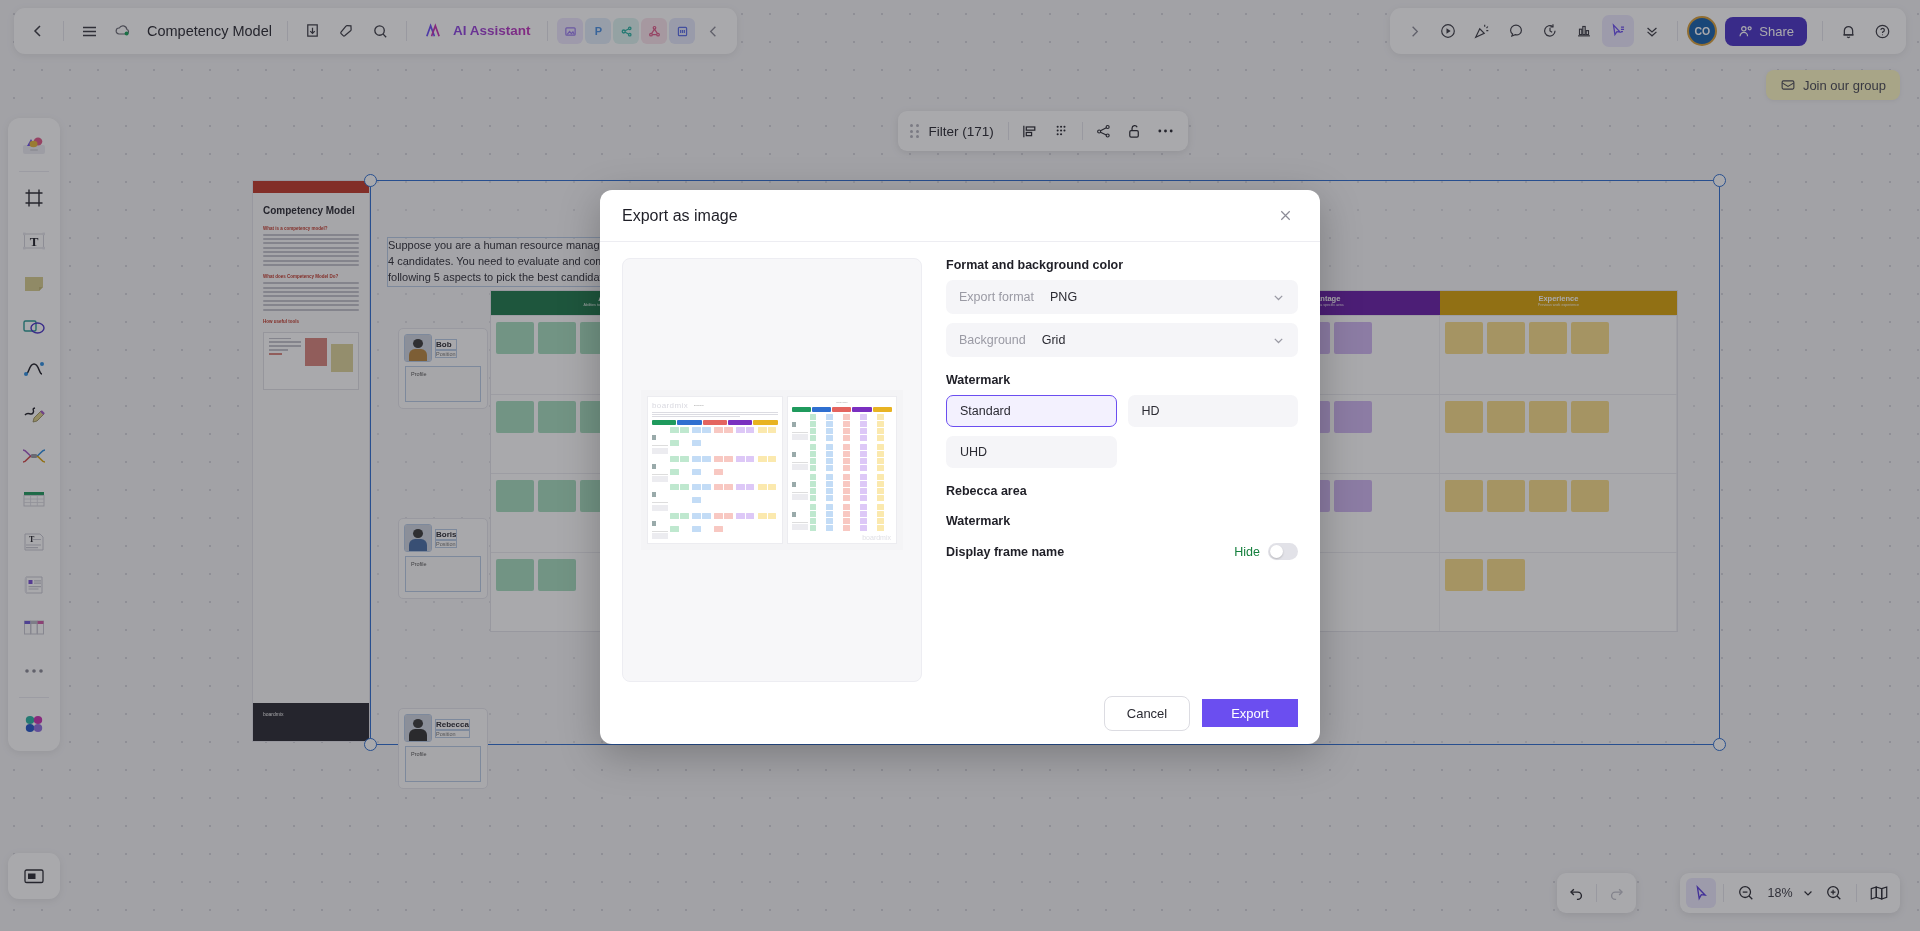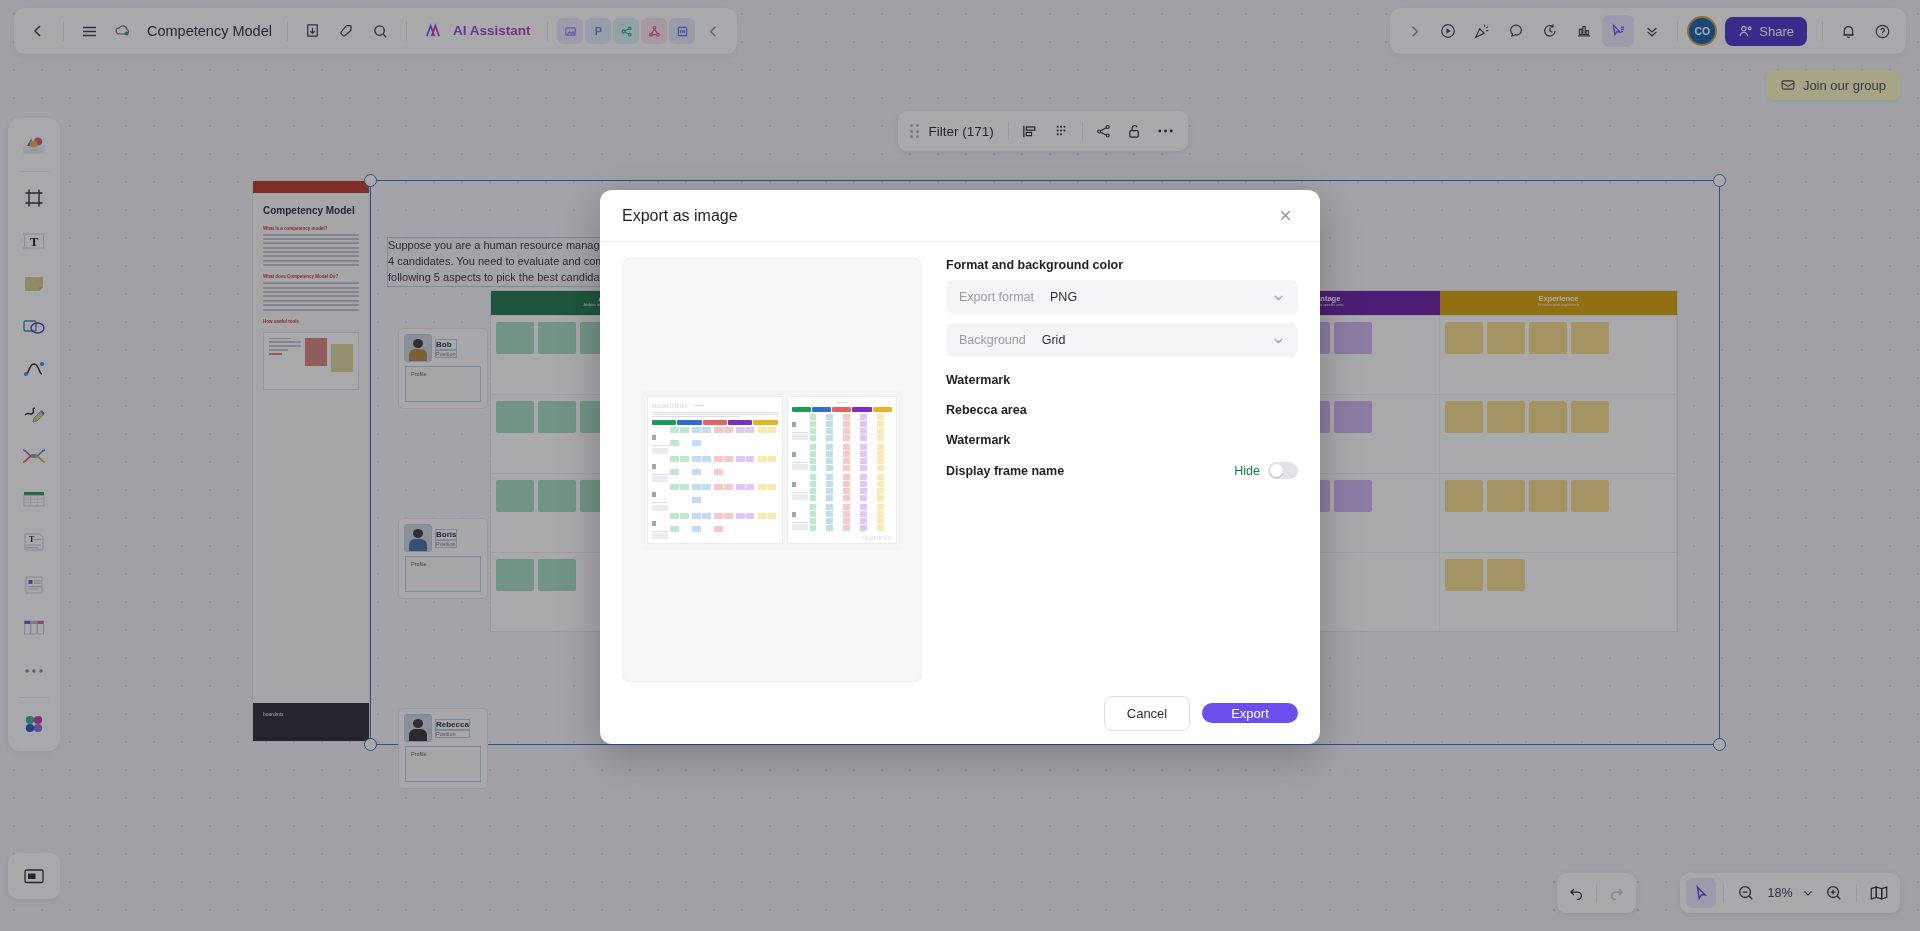--- a/index.html
+++ b/index.html
@@ -313,21 +313,21 @@
   .dlg-foot {
     height: 62px; flex: 0 0 62px; display: flex; align-items: center;
     justify-content: flex-end; gap: 12px; padding: 0 22px;
   }
   .btn-cancel {
     min-width: 86px; height: 35px; border-radius: 8px; border: 1px solid #dcdce2;
     background: #fff; color: #2b2b33; font-size: 13px; cursor: pointer;
     display:flex;align-items:center;justify-content:center;
   }
   .btn-export {
-    min-width: 96px; height: 20px; border-radius: 12px; border: none;
+    min-width: 96px; height: 28px; border-radius: 0; border: none;
     background: #6b4ef0; color: #fff; font-size: 13px; cursor: pointer;
     display:flex;align-items:center;justify-content:center;
   }
   svg { display: block; }
 </style>
 </head>
 <body>
 
 <div id="canvas">
 
@@ -1249,20 +1249,31 @@
         <span class="fr-label">Background</span>
         <span class="fr-value">Grid</span>
         <span class="chev">
           <svg width="13" height="13" viewBox="0 0 14 14" fill="none" stroke="currentColor" stroke-width="1.3">
               <path d="M3 5.2 7 9.2l4-4"></path>
             </svg>
         </span>
       </div>
 
       <div class="sec-label sp">Watermark</div>
+      <div class="opt-grid">
+        <div class="opt selected">
+            <span>Standard</span>
+          </div>
+        <div class="opt">
+            <span>HD</span>
+          </div>
+        <div class="opt">
+            <span>UHD</span>
+          </div>
+      </div>
 
       <div class="sec-label sp">Rebecca area</div>
 
       <div class="sec-label sp">Watermark</div>
 
       <div class="toggle-row">
         <span class="tr-label">Display frame name</span>
         <span class="tr-right">
           <span class="tr-state">Hide</span>
           <span class="switch">

